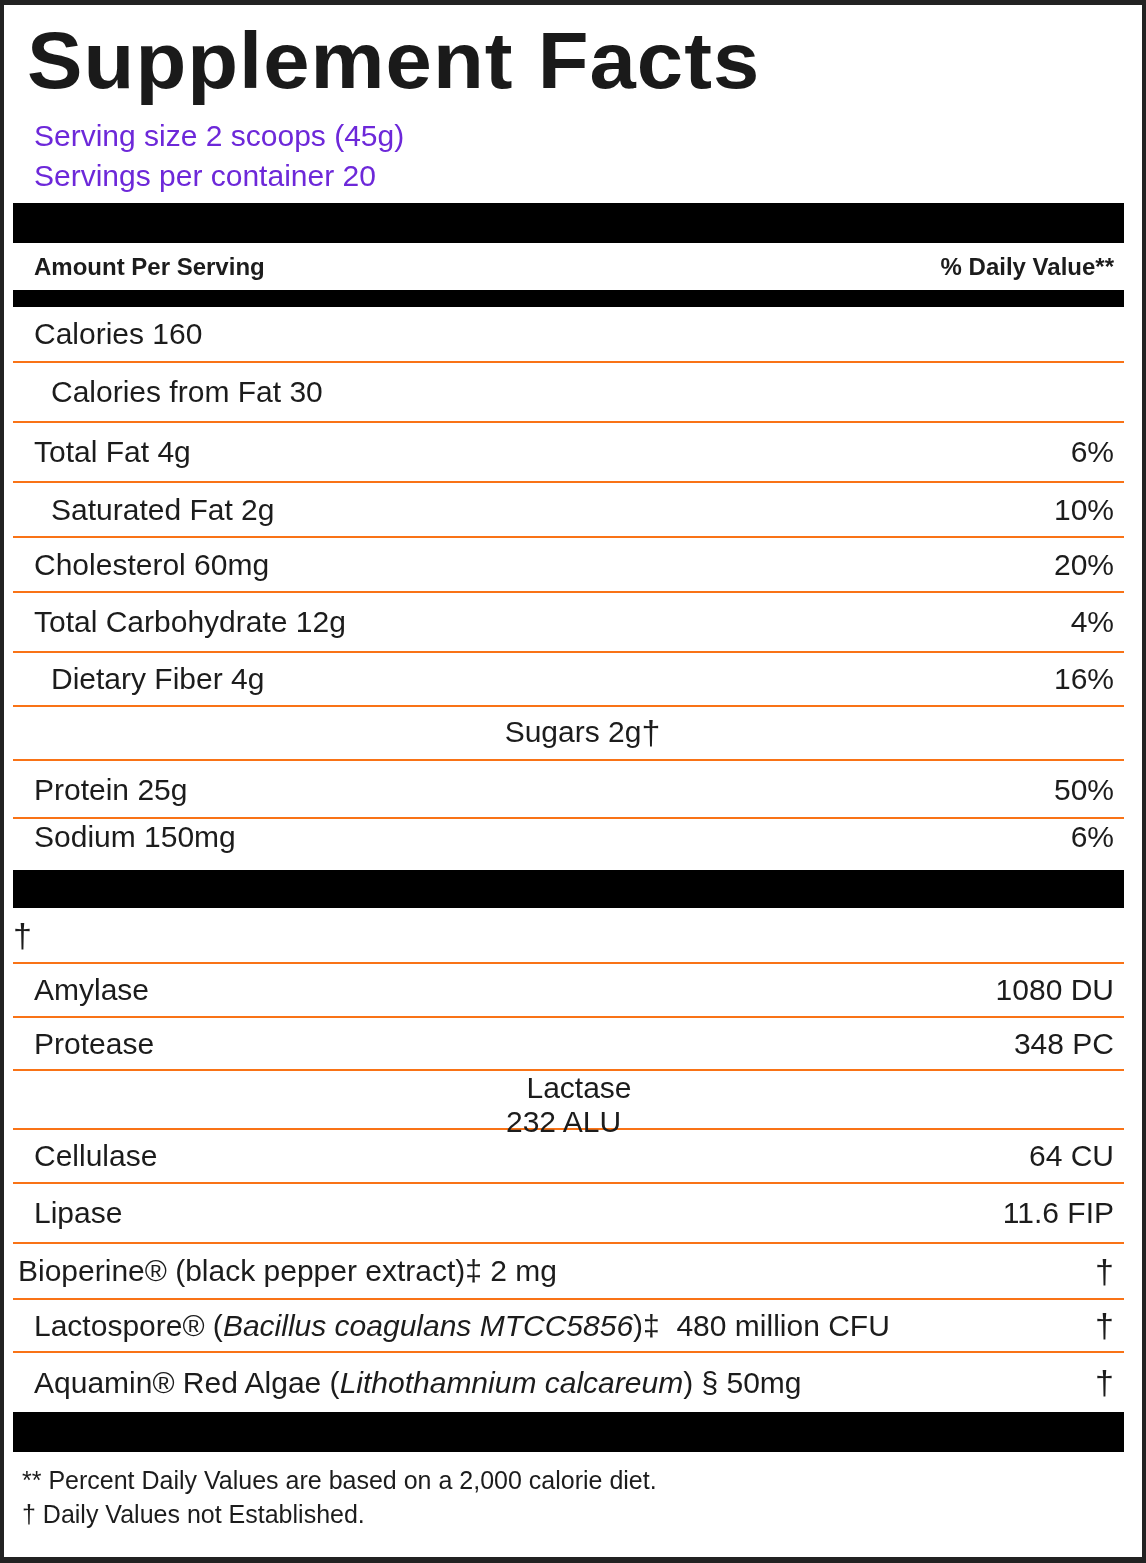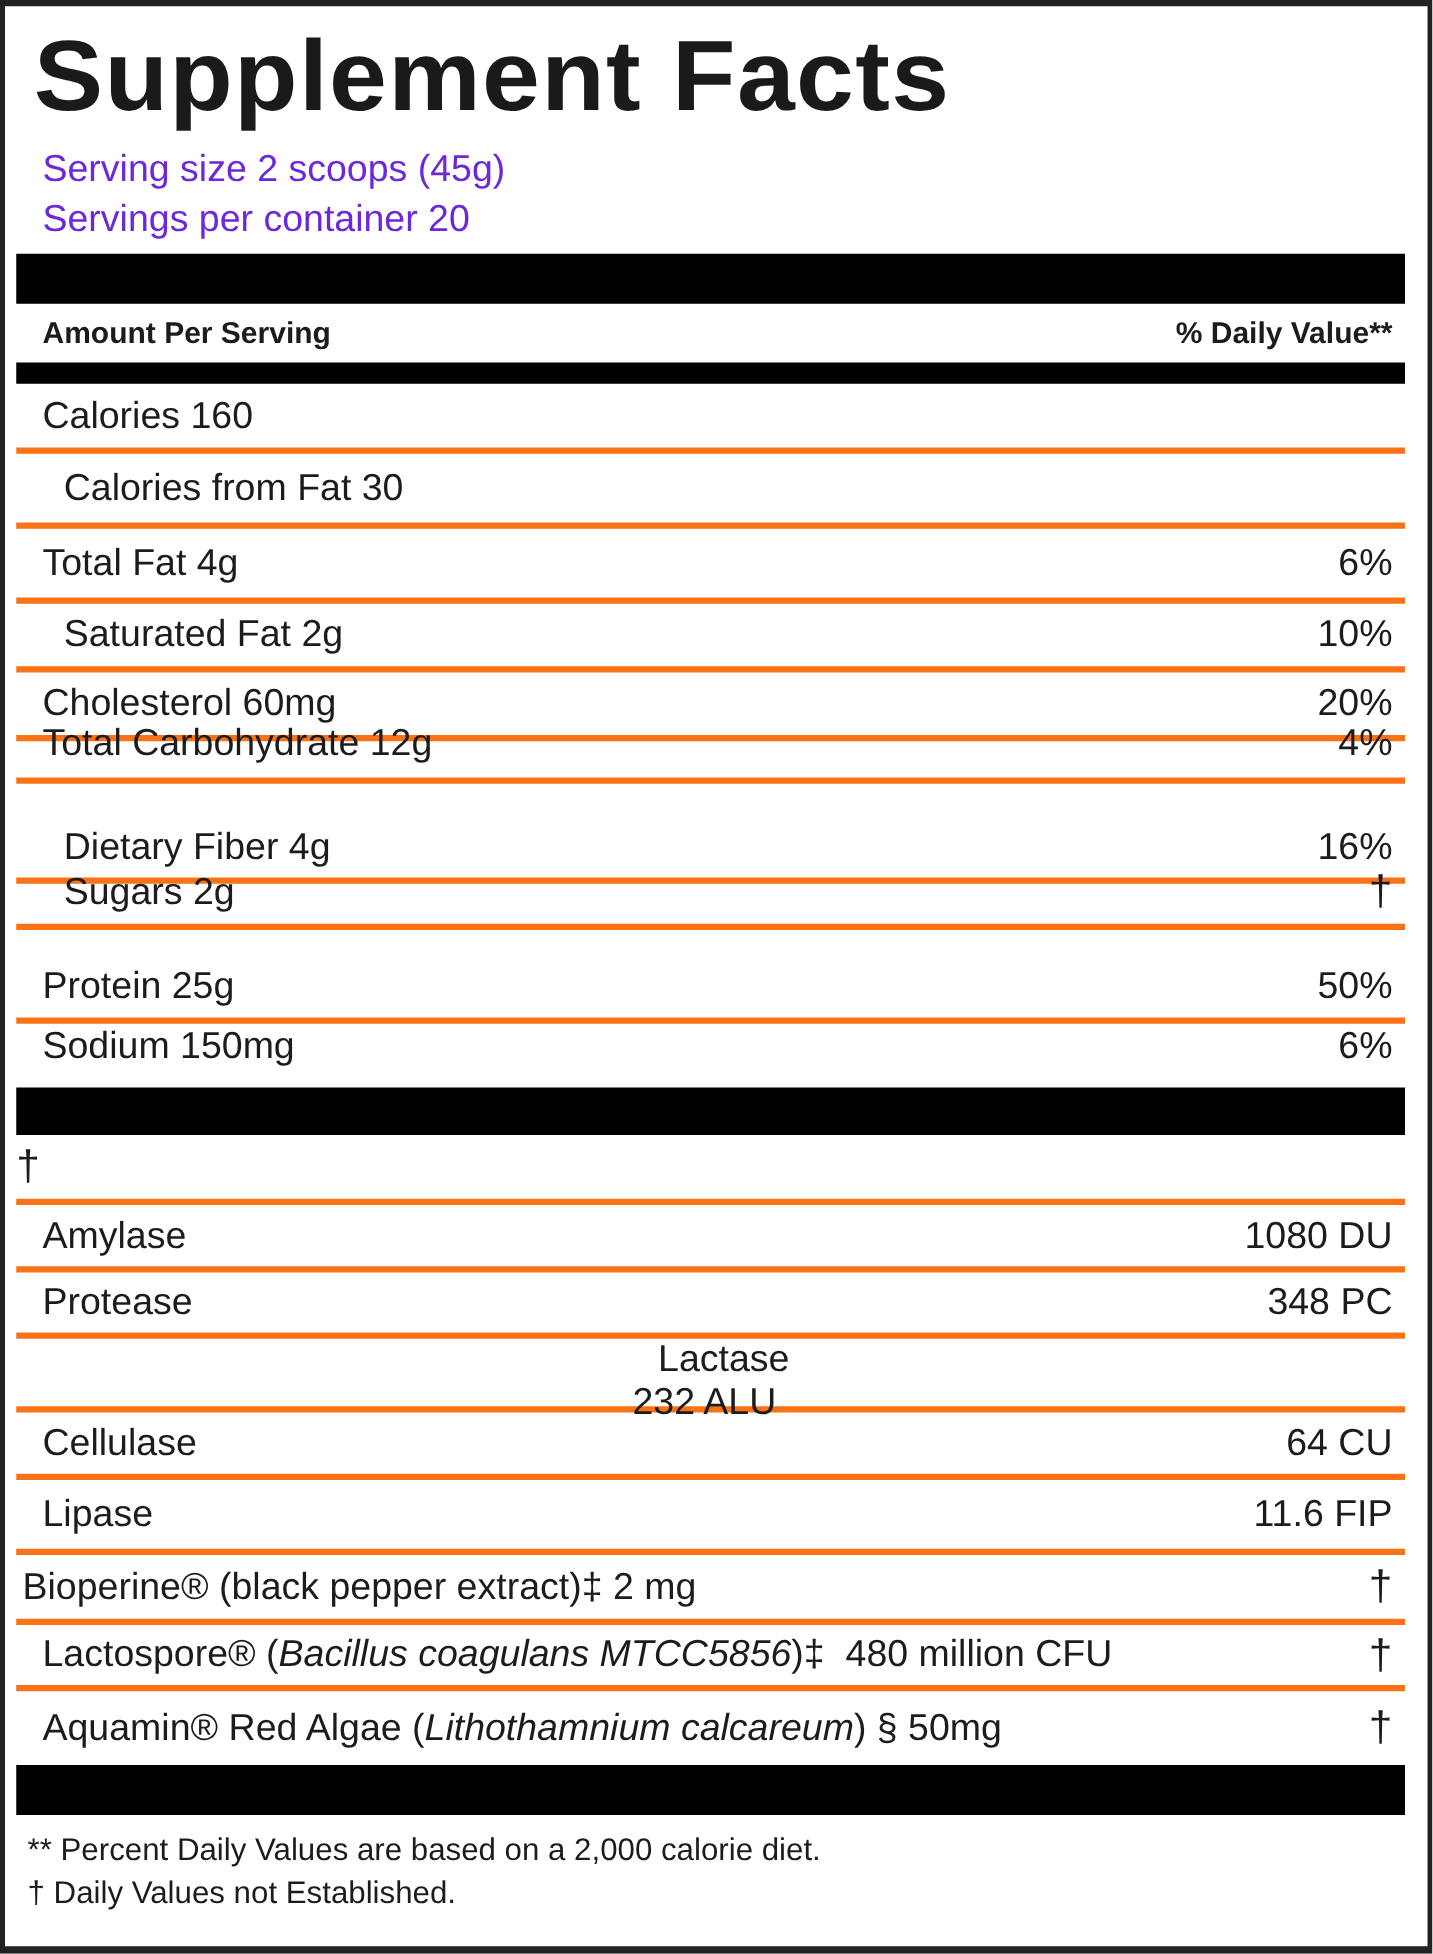--- a/index.html
+++ b/index.html
@@ -15,21 +15,21 @@
     font-size: 80px; letter-spacing: 1px; color: #1a1a1a; line-height: 105px;
     transform: scaleX(1.04); transform-origin: left center;
   }
   .serving {
     position: absolute; left: 34px;
     font-family: "Liberation Sans", sans-serif; font-size: 30px; color: #6d28d9; line-height: 40px;
   }
   .bar { position: absolute; left: 13px; width: 1111px; background: #000; }
   .row {
     position: absolute; left: 13px; width: 1111px; box-sizing: border-box;
-    border-bottom: 5px solid #f97316;
+    border-bottom: 2px solid #f97316;
     font-family: "Liberation Sans", sans-serif; font-size: 30px; color: #1c1c1c;
     display: flex; align-items: center; justify-content: space-between;
   }
   .row.noline { border-bottom: none; }
   .row .name { padding-left: 21px; white-space: nowrap; }
   .row .name.indent { padding-left: 38px; }
   .row .name.flush { padding-left: 5px; }
   .row .val { padding-right: 10px; white-space: nowrap; }
   .hdr { font-weight: bold; font-size: 24px; }
   .dagger { font-size: 34px; }
@@ -71,29 +71,29 @@
   <span class="val">6%</span>
 </div>
 <div class="row" style="top:483px;height:55px;">
   <span class="name indent">Saturated Fat 2g</span>
   <span class="val">10%</span>
 </div>
 <div class="row" style="top:538px;height:55px;">
   <span class="name">Cholesterol 60mg</span>
   <span class="val">20%</span>
 </div>
-<div class="row" style="top:567px;height:60px;">
+<div class="row" style="top:593px;height:60px;">
   <span class="name">Total Carbohydrate 12g</span>
   <span class="val">4%</span>
 </div>
 <div class="row" style="top:653px;height:54px;">
   <span class="name indent">Dietary Fiber 4g</span>
   <span class="val">16%</span>
 </div>
-<div class="row" style="top:688px;height:56px;">
+<div class="row" style="top:705px;height:56px;justify-content:center;">
   <span class="name indent">Sugars 2g</span>
   <span class="val dagger">†</span>
 </div>
 <div class="row" style="top:763px;height:56px;">
   <span class="name">Protein 25g</span>
   <span class="val">50%</span>
 </div>
 <div class="row noline" style="top:819px;height:36px;">
   <span class="name">Sodium 150mg</span>
   <span class="val">6%</span>

